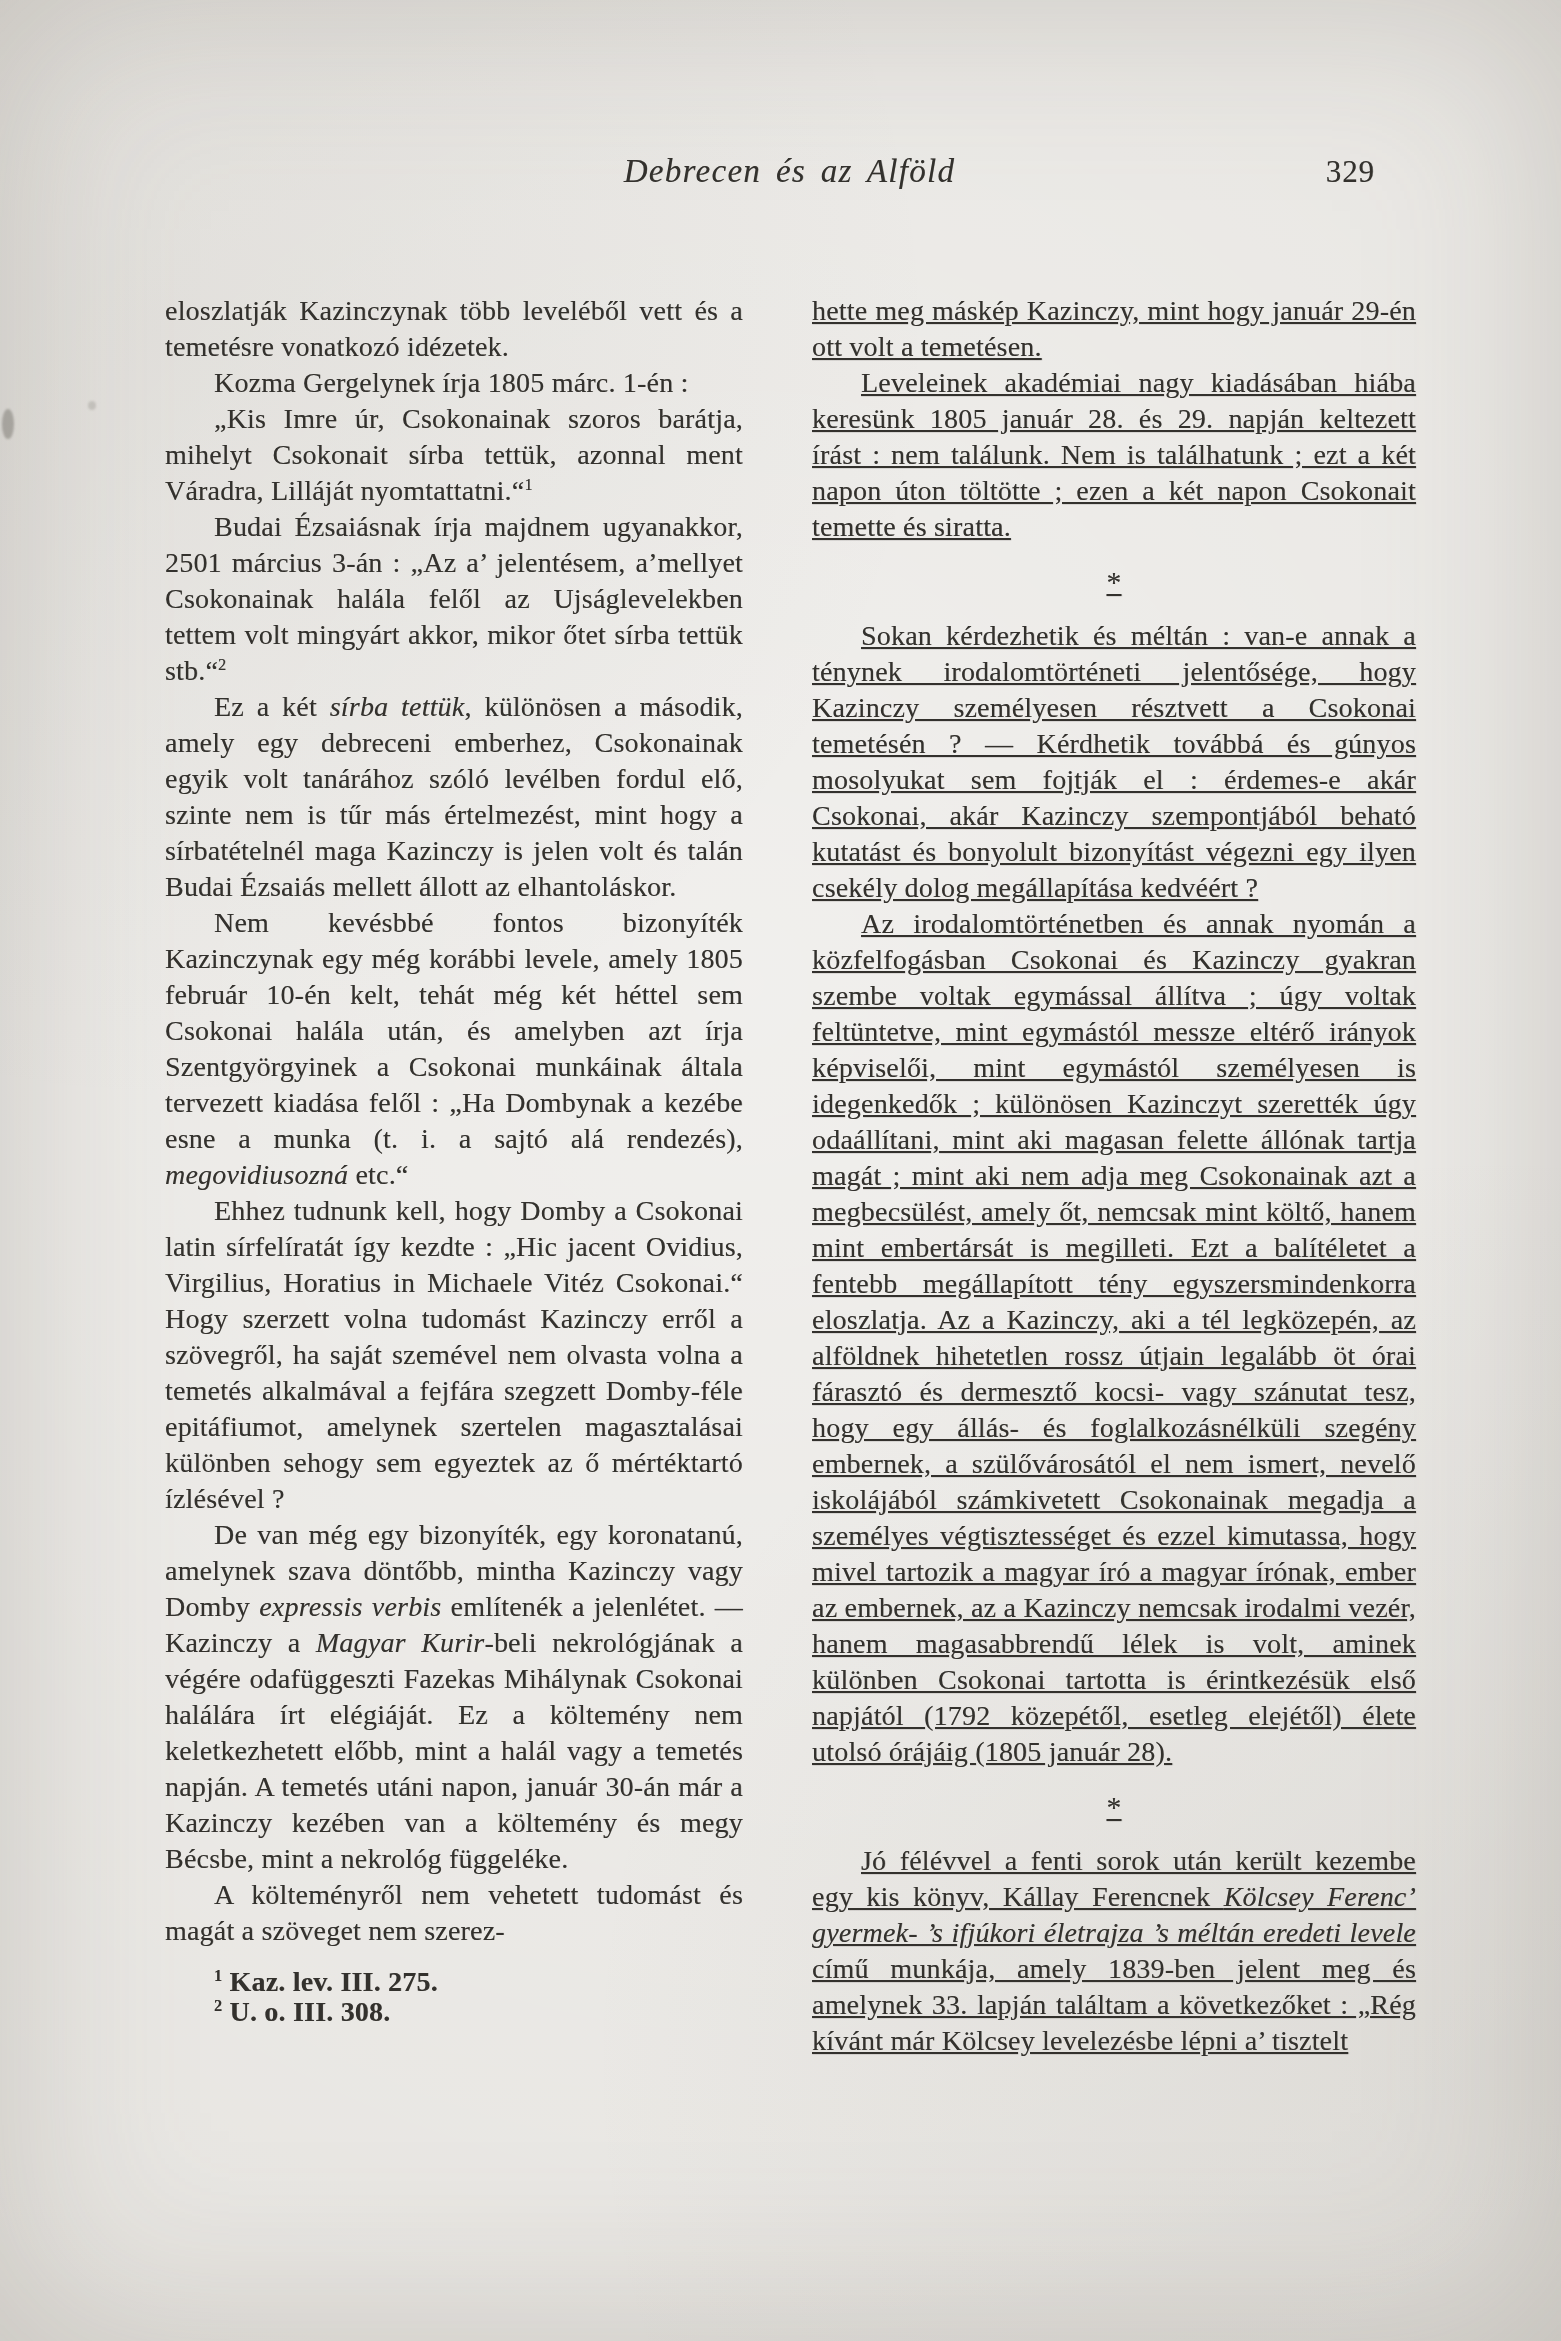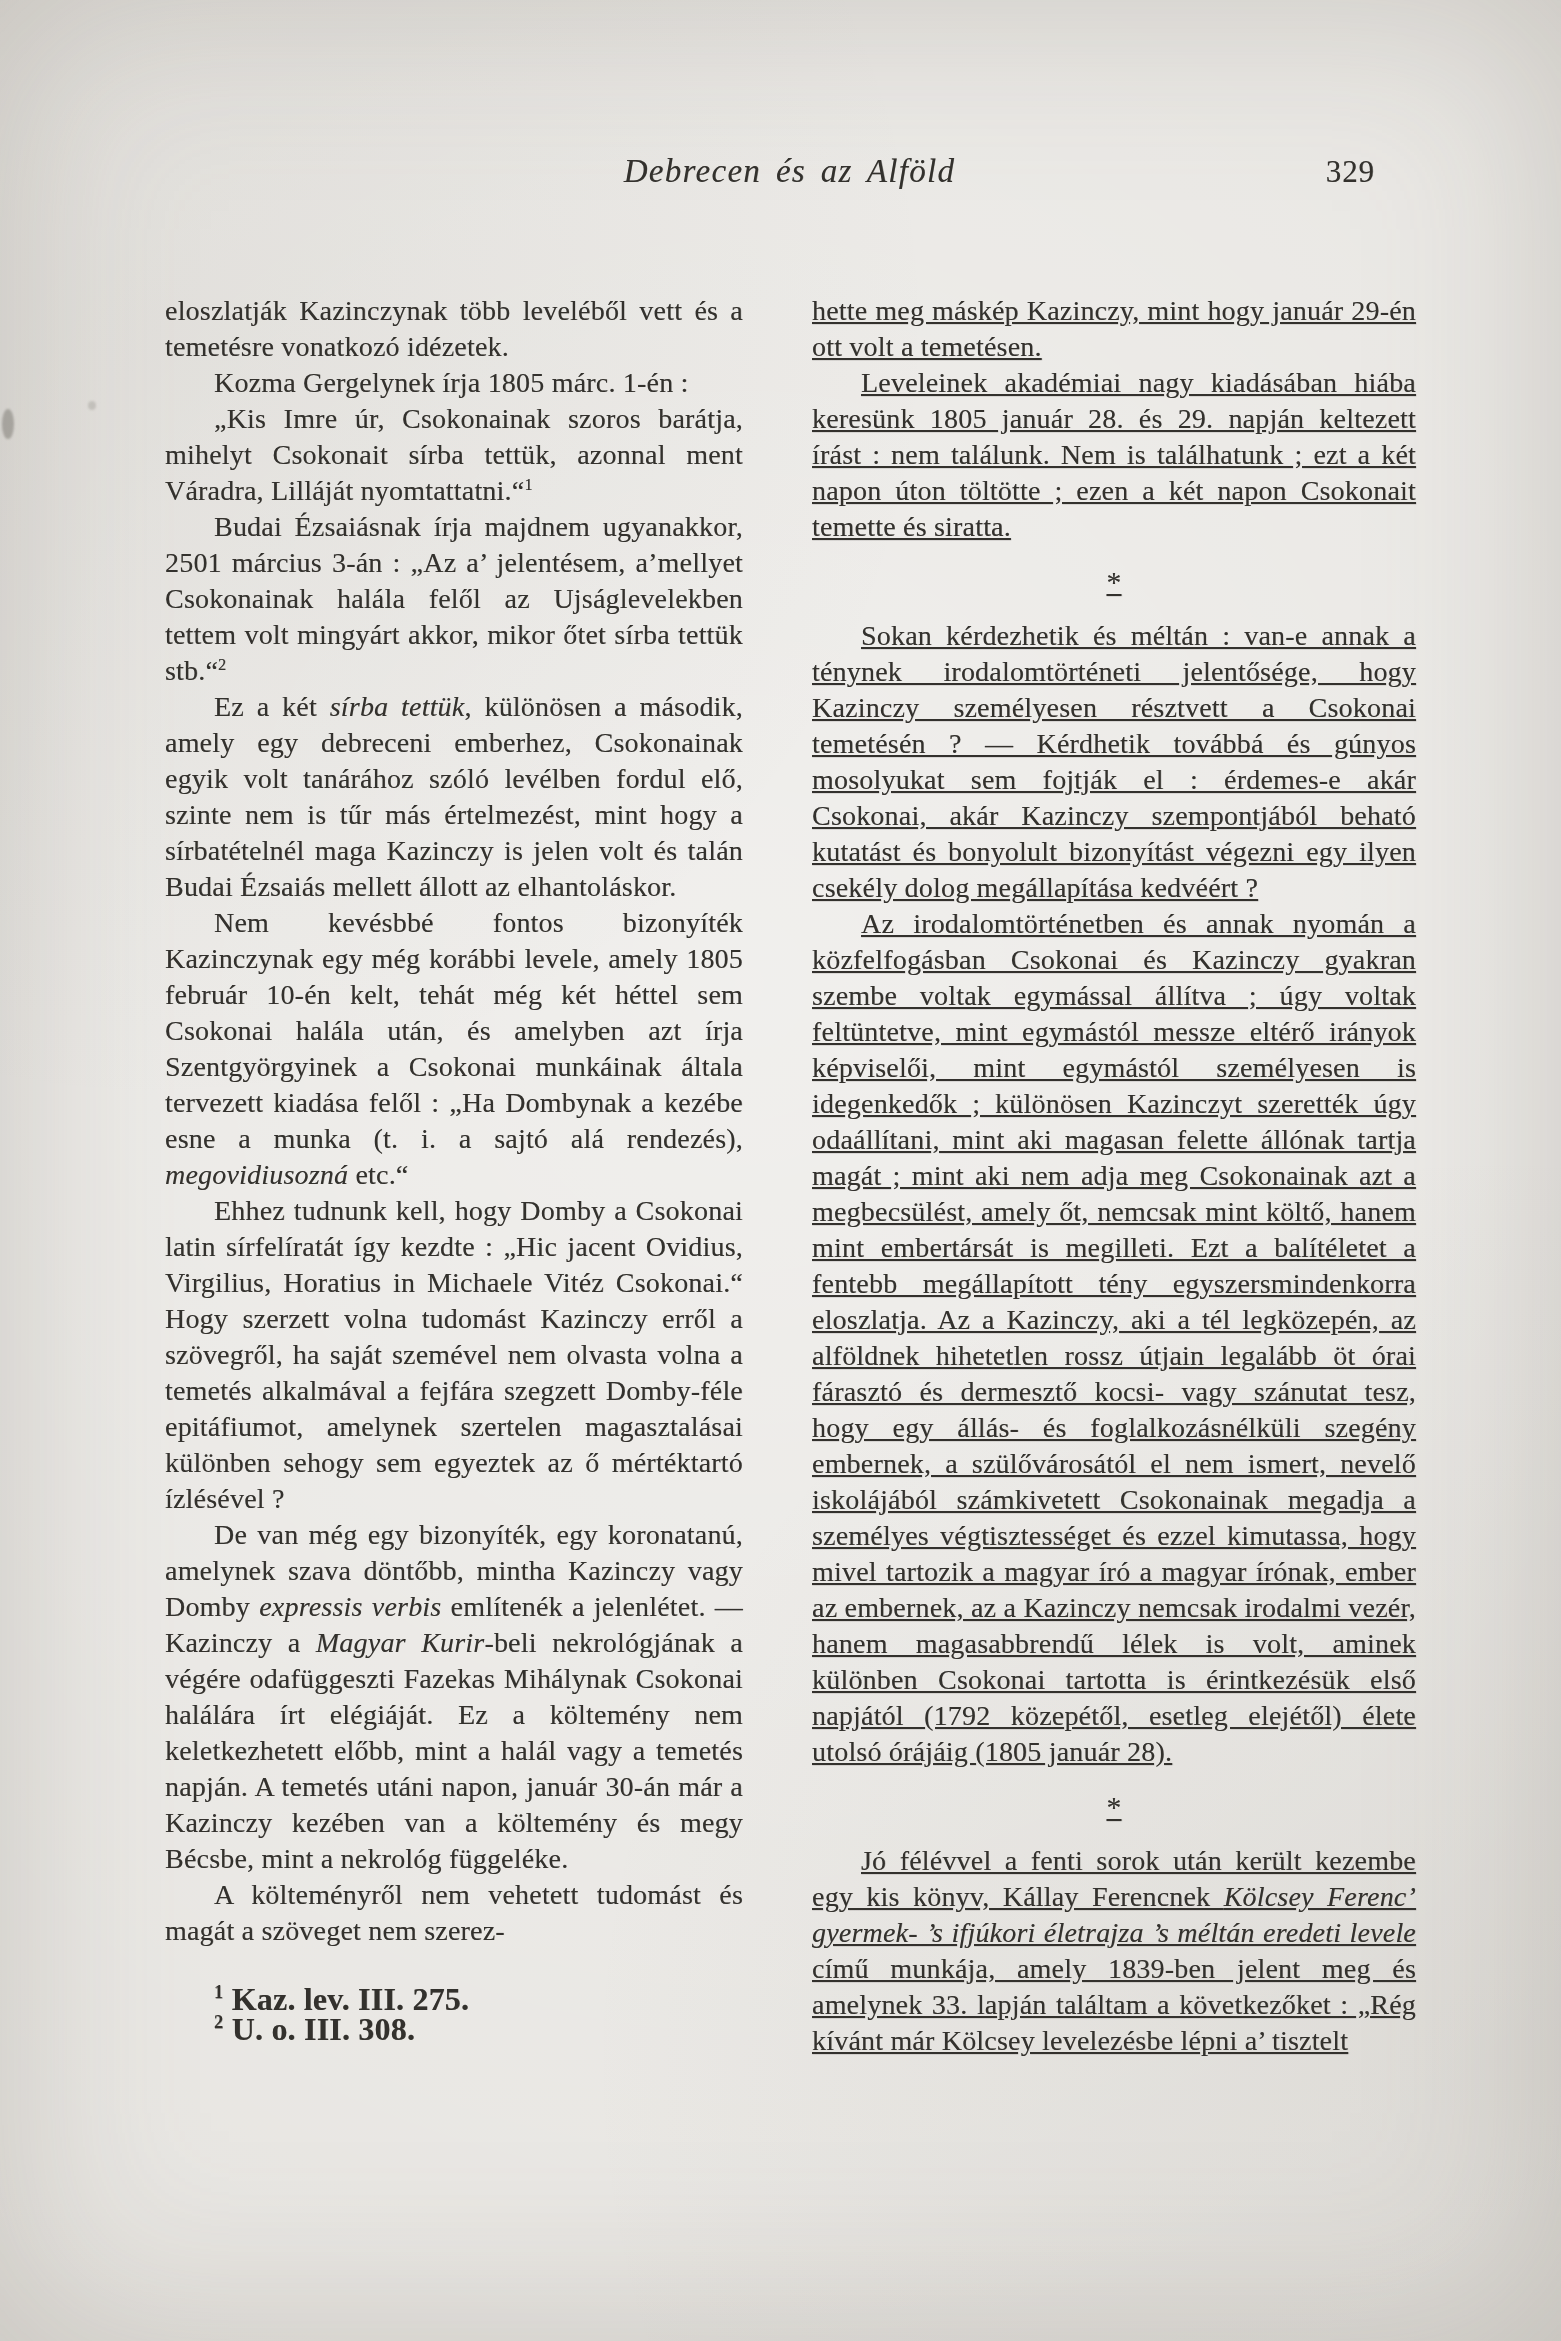--- a/index.html
+++ b/index.html
@@ -65,22 +65,22 @@
   }
   .sep {
     height: 73px;
     display: flex;
     align-items: center;
     justify-content: center;
     font-size: 29.5px;
     text-indent: 0;
   }
   .footnotes {
-    margin-top: 36px;
-    font-size: 32px;
+    margin-top: 18px;
+    font-size: 28px;
     line-height: 29.5px;
     font-weight: 600;
   }
   .footnotes .para {
     margin-left: 49px;
     text-align: left;
     text-indent: 0;
   }
   .speck {
     position: absolute;

